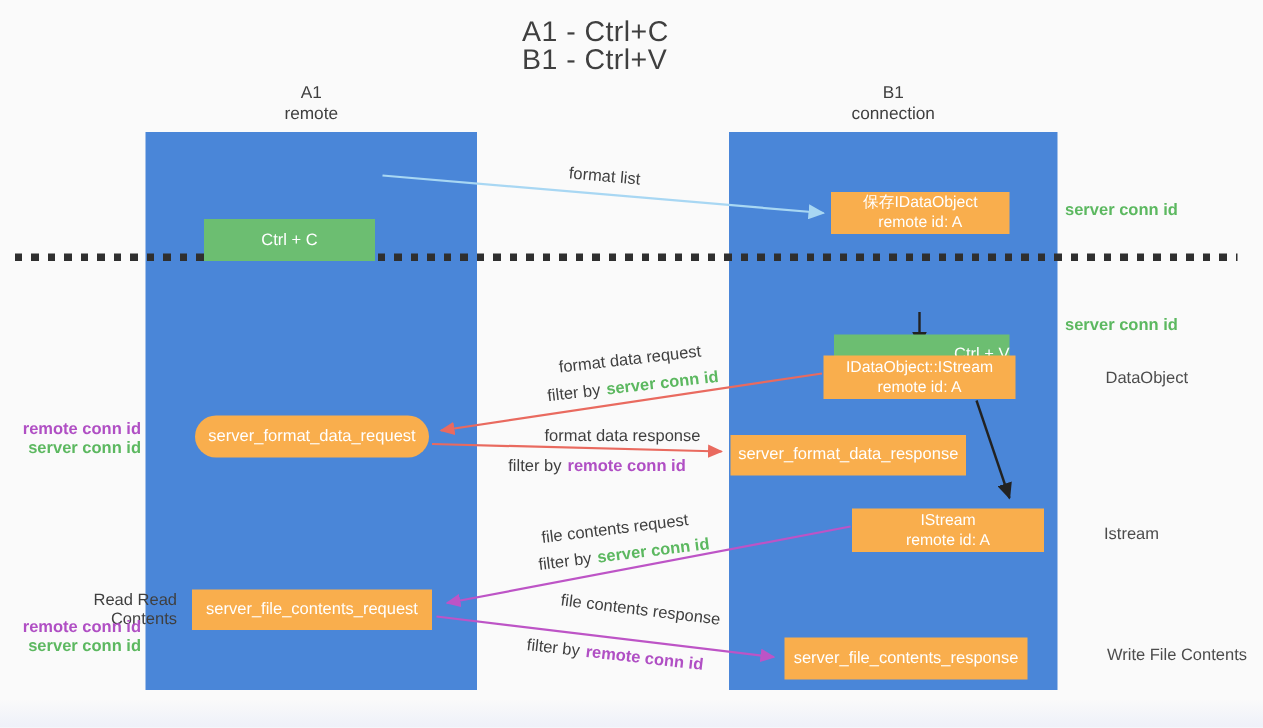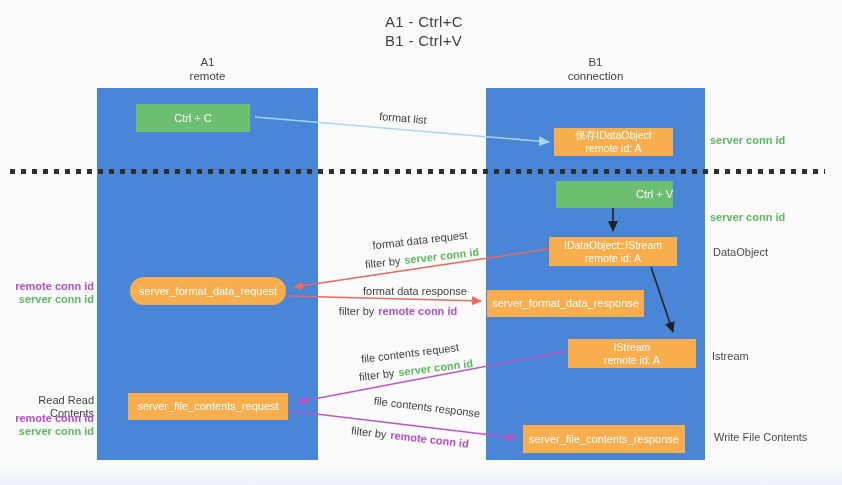--- a/index.html
+++ b/index.html
@@ -6,42 +6,42 @@
     --lane-blue:#4a86d8; --box-orange:#f9ae4d; --box-green:#6cbe71;
     --arrow-red:#e96a5f; --arrow-magenta:#bd54c6; --arrow-blue:#a8d7f3;
     --arrow-black:#222222; --label-green:#5cb860; --label-purple:#b04fc4;
     --text-dark:#3f3f3f; --text-gray:#4c4c4c; --box-text:#ffffff;
     --divider:#2f2f2f; --bg:#fafafa;
   }
   html,body{margin:0;padding:0;}
   body{font-family:"Liberation Sans","DejaVu Sans",sans-serif;background:var(--bg);}
   .canvas{position:relative;width:842px;height:485px;overflow:hidden;
     background:linear-gradient(to bottom, var(--bg) 0 466px, #eef1f9 485px);}
-  .title{position:absolute;left:385px;top:12px;font-size:15px;line-height:19px;
+  .title{position:absolute;left:348px;top:12px;font-size:19px;line-height:19px;
     color:var(--text-dark);letter-spacing:.3px;}
   .lane-header{position:absolute;top:55px;text-align:center;font-size:11.5px;
     line-height:14px;color:var(--text-dark);}
   .lane{position:absolute;top:88px;height:372px;background:var(--lane-blue);}
   .lane-a{left:97px;width:221px;}
   .lane-b{left:486px;width:219px;}
   .divider{position:absolute;left:10px;top:169px;width:815px;height:5px;
     background:repeating-linear-gradient(90deg,var(--divider) 0 5px,transparent 5px 11px);}
   .node{position:absolute;display:flex;flex-direction:column;align-items:center;
     justify-content:center;color:var(--box-text);font-size:11px;line-height:13px;
     text-align:center;white-space:nowrap;}
   .node.small{font-size:10.5px;}
   .orange{background:var(--box-orange);}
-  .green{background:var(--box-green);}
+  .green{background:var(--box-green);margin-top:42px;}
   .edge-label{position:absolute;font-size:11px;color:var(--text-dark);white-space:nowrap;}
   .filter-green{color:var(--label-green);font-weight:bold;margin-left:4px;}
   .filter-purple{color:var(--label-purple);font-weight:bold;margin-left:4px;}
   .side-label{position:absolute;font-size:11px;white-space:nowrap;}
   .green-label{color:var(--label-green);font-weight:bold;}
   .purple-label{color:var(--label-purple);font-weight:bold;}
-  .gray-label{color:var(--text-gray);}
+  .gray-label{color:var(--text-gray);margin-left:24px;}
   .left-col{position:absolute;left:0;width:94px;text-align:right;font-size:11px;line-height:13px;}
   svg.arrows{position:absolute;left:0;top:0;pointer-events:none;}
   .ln-blue{stroke:var(--arrow-blue);stroke-width:1.5;}
   .ln-black{stroke:var(--arrow-black);stroke-width:1.6;}
   .ln-red{stroke:var(--arrow-red);stroke-width:1.5;}
   .ln-magenta{stroke:var(--arrow-magenta);stroke-width:1.5;}
   .hd-blue{fill:var(--arrow-blue);}
   .hd-black{fill:var(--arrow-black);}
   .hd-red{fill:var(--arrow-red);}
   .hd-magenta{fill:var(--arrow-magenta);}

